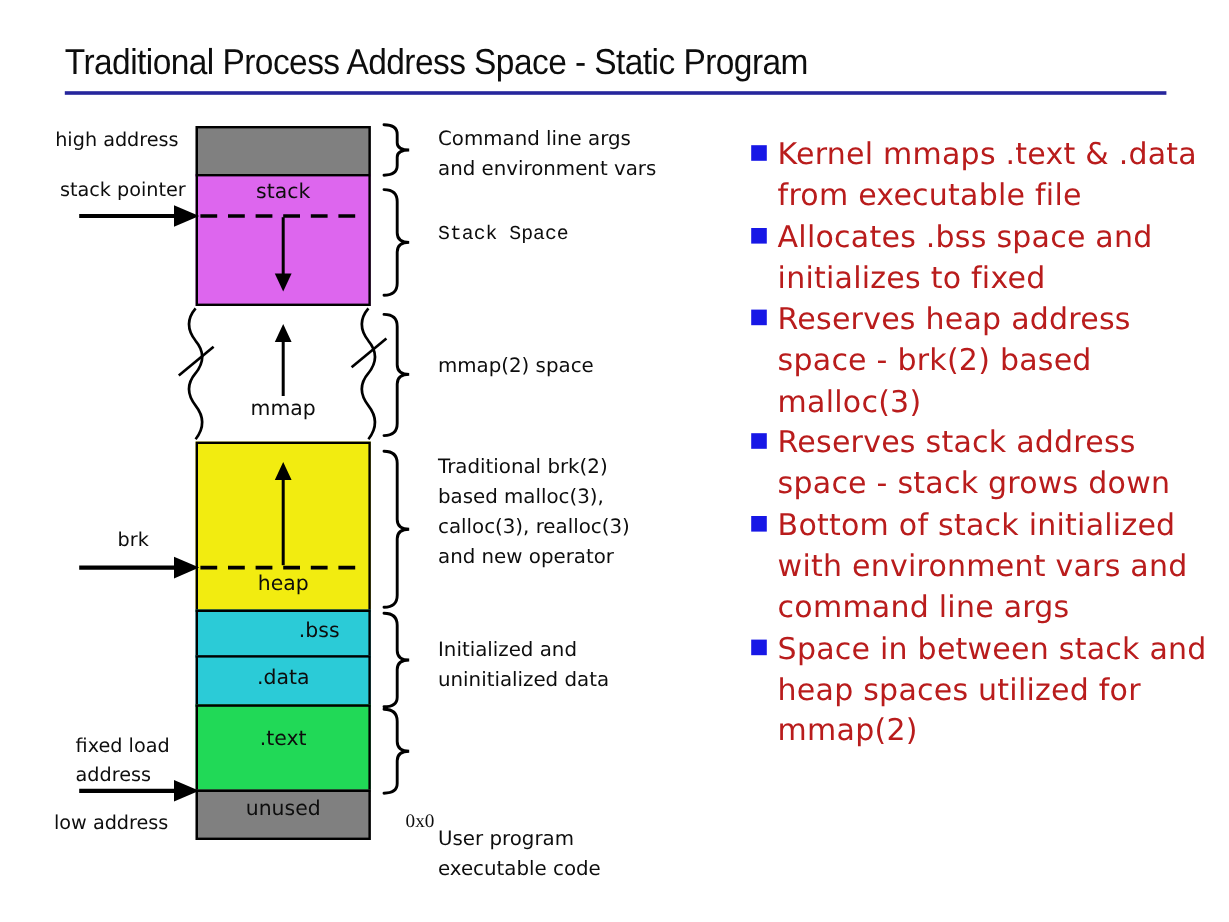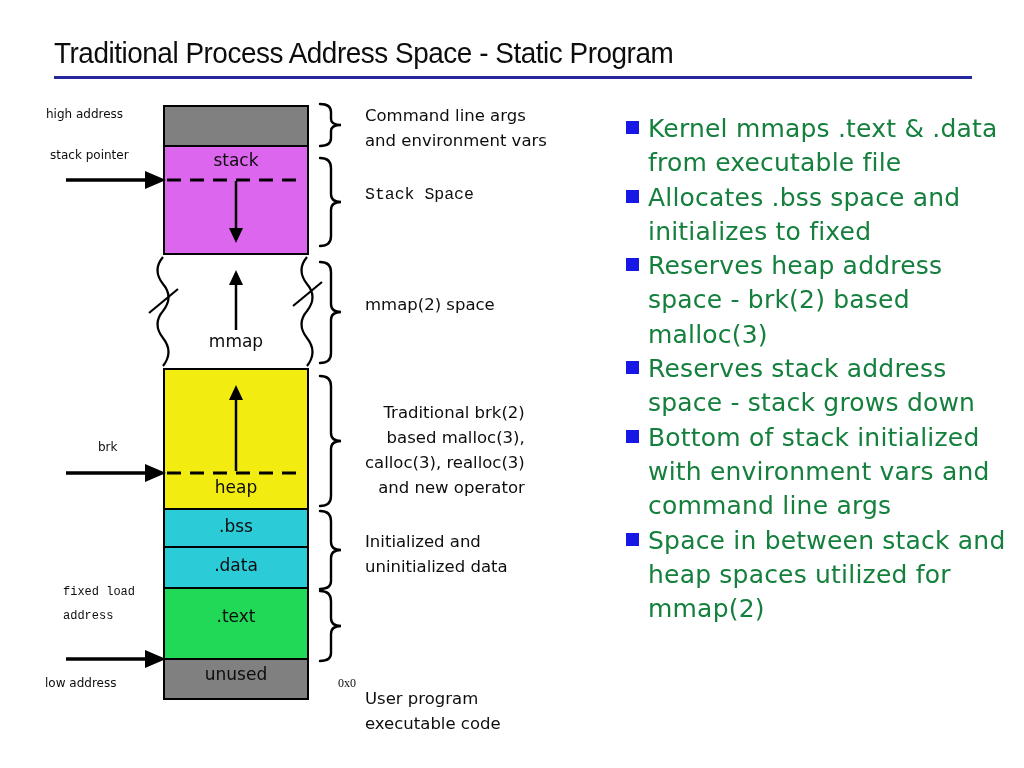--- a/index.html
+++ b/index.html
@@ -12,30 +12,30 @@
   .title{left:54px;top:36px;font-family:"Liberation Sans",sans-serif;font-size:30px;
          color:#0d0d0d;letter-spacing:-0.5px;transform:scaleX(0.93);transform-origin:left top;
          white-space:nowrap;}
   .title-rule{left:54px;top:76px;width:918px;height:3px;background:#26269C;}
 
   
   .box{left:163px;width:146px;border:2px solid #000;box-sizing:border-box;}
   .seg-label{left:163px;width:146px;text-align:center;font-size:17px;color:#0d0d0d;}
 
   
-  .dlabel{font-size:12px;color:#0d0d0d;}
+  .dlabel{font-size:16px;color:#0d0d0d;}
 
   
   .ann{left:365px;font-size:16.5px;line-height:25px;color:#0d0d0d;}
 
   
   .bullets{left:626px;top:112px;width:396px;}
   .bullet{position:relative;padding-left:22px;
           font-family:"DejaVu Sans",sans-serif;font-size:25px;line-height:34.3px;
-          letter-spacing:0.2px;color:#15803d;white-space:pre-line;}
+          letter-spacing:0.2px;color:#b91c1c;white-space:pre-line;}
   .bullet .sq{position:absolute;left:0;top:9px;width:13px;height:13px;background:#1717E6;}
 
   svg.overlay{position:absolute;left:0;top:0;pointer-events:none;}
 </style>
 </head>
 <body>
 
 <div class="slide">
 
   <div class="abs title">Traditional Process Address Space - Static Program</div>
@@ -46,29 +46,29 @@
     <div class="abs box" style="top:145px;height:110px;background:#DD66EE;"></div>
     <div class="abs box" style="top:368px;height:142px;background:#F2EC10;"></div>
     <div class="abs box" style="top:508px;height:40px;background:#2BCBD7;"></div>
     <div class="abs box" style="top:546px;height:43px;background:#2BCBD7;"></div>
     <div class="abs box" style="top:587px;height:73px;background:#21D957;"></div>
     <div class="abs box" style="top:658px;height:42px;background:#808080;"></div>
 
     <div class="abs seg-label" style="top:150px;">stack</div>
     <div class="abs seg-label" style="top:331px;">mmap</div>
     <div class="abs seg-label" style="top:477px;">heap</div>
-    <div class="abs seg-label" style="top:516px;">.bss</div>
+    <div class="abs seg-label" style="top:516px;padding-left:30px;">.bss</div>
     <div class="abs seg-label" style="top:555px;">.data</div>
     <div class="abs seg-label" style="top:606px;">.text</div>
     <div class="abs seg-label" style="top:664px;">unused</div>
 
     <div class="abs dlabel" style="left:46px;top:107px;">high address</div>
     <div class="abs dlabel" style="left:50px;top:148px;">stack pointer</div>
     <div class="abs dlabel" style="left:98px;top:440px;">brk</div>
-    <div class="abs dlabel pre" style="left:63px;top:580px;line-height:24px;font-family:Liberation Mono, monospace;">fixed load
+    <div class="abs dlabel pre" style="left:63px;top:610px;line-height:24px;">fixed load
 address</div>
     <div class="abs dlabel" style="left:45px;top:676px;">low address</div>
     <div class="abs dlabel" style="left:338px;top:676px;font-family:Liberation Serif, serif;">0x0</div>
 
     <svg class="overlay" width="1024" height="768" viewBox="0 0 1024 768">
       <g stroke="#000" fill="none">
 
         <line x1="167" y1="180" x2="305" y2="180" stroke-width="3" stroke-dasharray="14 9"></line>
         <line x1="167" y1="473" x2="305" y2="473" stroke-width="3" stroke-dasharray="14 9"></line>
 
@@ -103,21 +103,21 @@
         <polygon points="166,180 145,171 145,189"></polygon>
         <polygon points="166,473 145,464 145,482"></polygon>
         <polygon points="166,659 145,650 145,668"></polygon>
       </g>
     </svg>
 
     <div class="abs ann pre" style="top:103px;">Command line args
 and environment vars</div>
     <div class="abs ann" style="top:182px;font-family:Liberation Mono, monospace;">Stack Space</div>
     <div class="abs ann" style="top:292px;">mmap(2) space</div>
-    <div class="abs ann pre" style="top:400px;text-align:right;">Traditional brk(2)
+    <div class="abs ann pre" style="top:376px;">Traditional brk(2)
 based malloc(3),
 calloc(3), realloc(3)
 and new operator</div>
     <div class="abs ann pre" style="top:529px;">Initialized and
 uninitialized data</div>
     <div class="abs ann pre" style="top:638px;margin-top:48px;">User program
 executable code</div>
   </div>
 
   <div class="abs bullets">

